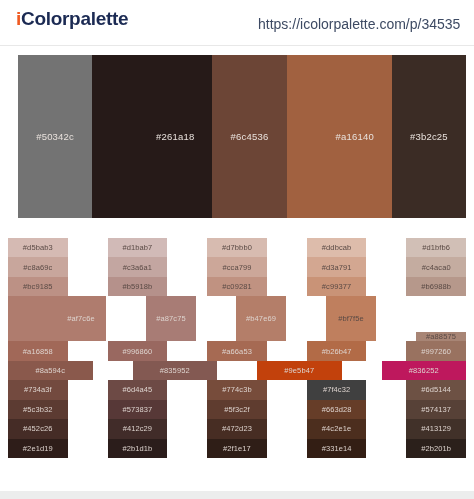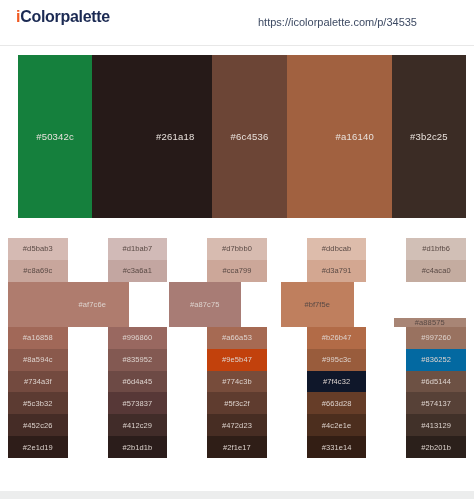--- a/index.html
+++ b/index.html
@@ -27,36 +27,36 @@
     height: 45px;
     background: #ffffff;
     border-bottom: 1px solid #e8e8e8;
     display: flex;
     align-items: center;
   }
   .logo {
     position: absolute;
     left: 16px;
     top: 8px;
-    font-size: 16px;
+    font-size: 19px;
     font-weight: bold;
     letter-spacing: -0.3px;
     white-space: nowrap;
   }
   .logo-i {
     color: #f05a22;
   }
   .logo-rest {
     color: #1b2a53;
   }
   .header-url {
     position: absolute;
     left: 258px;
     top: 16px;
-    font-size: 11px;
+    font-size: 14px;
     color: #3d4a63;
     white-space: nowrap;
   }
 
   
   .palette-strip {
     position: absolute;
     left: 8px;
     top: 55px;
     width: 458px;
@@ -126,21 +126,21 @@
 <div class="page">
 
   <div class="header">
     <div class="logo">
       <span class="logo-i">i</span><span class="logo-rest">Colorpalette</span>
     </div>
     <div class="header-url">https://icolorpalette.com/p/34535</div>
   </div>
 
   <div class="palette-strip">
-      <div class="palette-swatch" style="background: #15803d; margin-left: 10px;">
+      <div class="palette-swatch" style="background: #737373; margin-left: 10px;">
         <span class="palette-hex">#50342c</span>
       </div>
       <div class="palette-swatch" style="background: rgb(38, 26, 24); padding-left: 46px;">
         <span class="palette-hex">#261a18</span>
       </div>
       <div class="palette-swatch" style="background: rgb(108, 69, 54);">
         <span class="palette-hex">#6c4536</span>
       </div>
       <div class="palette-swatch" style="background: rgb(161, 97, 64); padding-left: 31px;">
         <span class="palette-hex">#a16140</span>
@@ -179,26 +179,46 @@
           <span class="shade-hex dark-text">#cca799</span>
         </div>
         <div class="shade-cell" style="background: rgb(211, 167, 145);">
           <span class="shade-hex dark-text">#d3a791</span>
         </div>
         <div class="shade-cell" style="background: rgb(196, 172, 160);">
           <span class="shade-hex dark-text">#c4aca0</span>
         </div>
       </div>
       <div class="shade-row">
+        <div class="shade-cell" style="background: rgb(188, 145, 133);">
+          <span class="shade-hex dark-text">#bc9185</span>
+        </div>
+        <div class="shade-cell" style="background: rgb(181, 145, 139);">
+          <span class="shade-hex dark-text">#b5918b</span>
+        </div>
+        <div class="shade-cell" style="background: rgb(192, 146, 129);">
+          <span class="shade-hex dark-text">#c09281</span>
+        </div>
+        <div class="shade-cell" style="background: rgb(201, 147, 119);">
+          <span class="shade-hex dark-text">#c99377</span>
+        </div>
+        <div class="shade-cell" style="background: rgb(182, 152, 139);">
+          <span class="shade-hex dark-text">#b6988b</span>
+        </div>
+      </div>
+      <div class="shade-row">
         <div class="shade-cell" style="background: rgb(175, 124, 110); padding-left: 48px;">
           <span class="shade-hex light-text">#af7c6e</span>
         </div>
         <div class="shade-cell" style="background: rgb(168, 124, 117);">
           <span class="shade-hex light-text">#a87c75</span>
         </div>
+        <div class="shade-cell" style="background: rgb(180, 126, 105);">
+          <span class="shade-hex light-text">#b47e69</span>
+        </div>
         <div class="shade-cell" style="background: rgb(191, 127, 94);">
           <span class="shade-hex dark-text">#bf7f5e</span>
         </div>
         <div class="shade-cell" style="background: rgb(168, 133, 117); margin-top: 36px;">
           <span class="shade-hex dark-text">#a88575</span>
         </div>
       </div>
       <div class="shade-row">
         <div class="shade-cell" style="background: rgb(161, 104, 88);">
           <span class="shade-hex light-text">#a16858</span>
@@ -219,38 +239,35 @@
       <div class="shade-row">
         <div class="shade-cell" style="background: rgb(138, 89, 76);">
           <span class="shade-hex light-text">#8a594c</span>
         </div>
         <div class="shade-cell" style="background: rgb(131, 89, 82);">
           <span class="shade-hex light-text">#835952</span>
         </div>
         <div class="shade-cell" style="background: #c2410c;">
           <span class="shade-hex light-text">#9e5b47</span>
         </div>
-        <div class="shade-cell" style="background: rgb(153, 92, 60);">
-          <span class="shade-hex light-text">#995c3c</span>
-        </div>
-        <div class="shade-cell" style="background: #0369a1;">
+        <div class="shade-cell" style="background: #be185d;">
           <span class="shade-hex light-text">#836252</span>
         </div>
       </div>
       <div class="shade-row">
         <div class="shade-cell" style="background: rgb(115, 74, 63);">
           <span class="shade-hex light-text">#734a3f</span>
         </div>
         <div class="shade-cell" style="background: rgb(109, 74, 69);">
           <span class="shade-hex light-text">#6d4a45</span>
         </div>
         <div class="shade-cell" style="background: rgb(119, 76, 59);">
           <span class="shade-hex light-text">#774c3b</span>
         </div>
-        <div class="shade-cell" style="background: #0f172a;">
+        <div class="shade-cell" style="background: #404040;">
           <span class="shade-hex light-text">#7f4c32</span>
         </div>
         <div class="shade-cell" style="background: rgb(109, 81, 68);">
           <span class="shade-hex light-text">#6d5144</span>
         </div>
       </div>
       <div class="shade-row">
         <div class="shade-cell" style="background: rgb(92, 59, 50);">
           <span class="shade-hex light-text">#5c3b32</span>
         </div>

